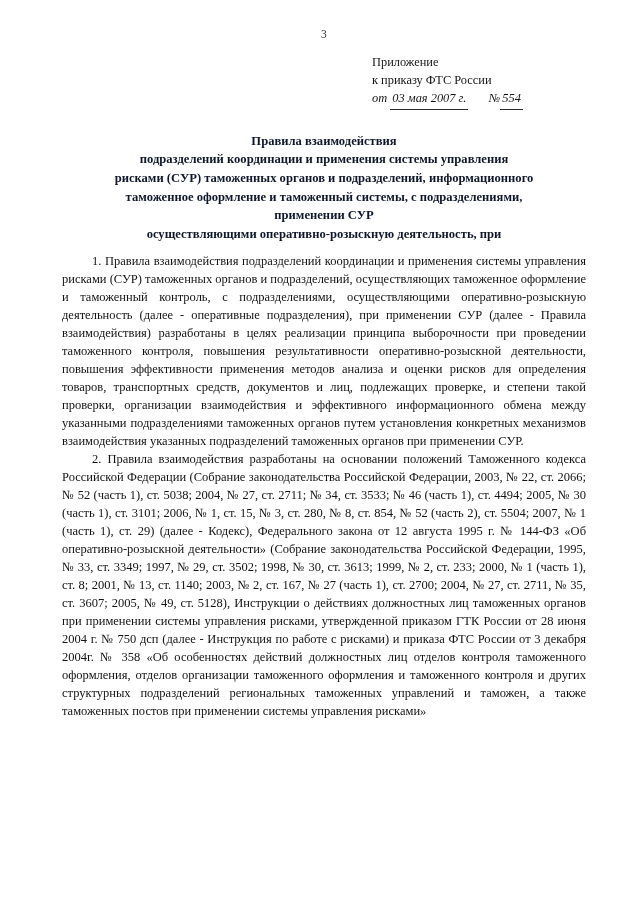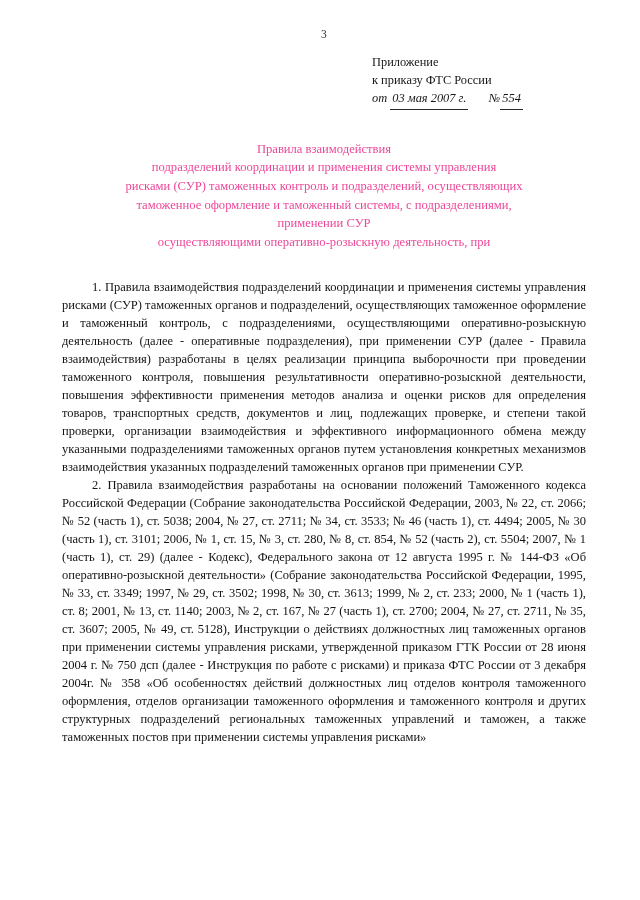--- a/index.html
+++ b/index.html
@@ -45,41 +45,41 @@
   }
   .order-line .seg {
     display: inline-block;
   }
   .underlined {
     border-bottom: 1px solid #2a2a2a;
     padding: 0 2px 1px 2px;
     display: inline-block;
   }
   .title-block {
-    margin-top: 30px;
+    margin-top: 22px;
     text-align: center;
     font-size: 12.6px;
-    font-weight: normal;
+    font-weight: bold;
     line-height: 1.48;
-    color: #ec4899;
+    color: #0f172a;
     padding: 0 8px;
   }
   .title-block .t-line {
     display: block;
   }
   .section-head {
     margin-top: 22px;
     margin-bottom: 4px;
     text-align: center;
     font-size: 12.6px;
     font-weight: bold;
     color: #111;
   }
   .body-text {
-    margin-top: 26px;
+    margin-top: 8px;
     font-size: 12.5px;
     line-height: 1.44;
     text-align: justify;
     text-justify: inter-word;
     color: #141414;
   }
   .para {
     text-indent: 30px;
     margin: 0 0 0 0;
   }
@@ -101,21 +101,21 @@
       <span class="seg">от</span>
       <span class="underlined">03 мая 2007 г.</span>
       <span class="seg" style="display:inline-block;width:14px;">&nbsp;</span>
       <span class="seg">№</span><span class="underlined">554</span>
     </div>
   </div>
 
   <div class="title-block">
     <span class="t-line">Правила взаимодействия</span>
     <span class="t-line">подразделений координации и применения системы управления</span>
-    <span class="t-line">рисками (СУР) таможенных контроль и подразделений, осуществляющих</span>
+    <span class="t-line">рисками (СУР) таможенных органов и подразделений, информационного</span>
     <span class="t-line">таможенное оформление и таможенный системы, с подразделениями,</span>
     <span class="t-line">применении СУР</span>
     <span class="t-line">осуществляющими оперативно-розыскную деятельность, при</span>
   </div>
 
 
   <div class="body-text">
     <p class="para">1. Правила взаимодействия подразделений координации и применения системы управления рисками (СУР) таможенных органов и подразделений, осуществляющих таможенное оформление и таможенный контроль, с подразделениями, осуществляющими оперативно-розыскную деятельность (далее - оперативные подразделения), при применении СУР (далее - Правила взаимодействия) разработаны в целях реализации принципа выборочности при проведении таможенного контроля, повышения результативности оперативно-розыскной деятельности, повышения эффективности применения методов анализа и оценки рисков для определения товаров, транспортных средств, документов и лиц, подлежащих проверке, и степени такой проверки, организации взаимодействия и эффективного информационного обмена между указанными подразделениями таможенных органов путем установления конкретных механизмов взаимодействия указанных подразделений таможенных органов при применении СУР.</p>
     <p class="para">2. Правила взаимодействия разработаны на основании положений Таможенного кодекса Российской Федерации (Собрание законодательства Российской Федерации, 2003, № 22, ст. 2066; № 52 (часть 1), ст. 5038; 2004, № 27, ст. 2711; № 34, ст. 3533; № 46 (часть 1), ст. 4494; 2005, № 30 (часть 1), ст. 3101; 2006, № 1, ст. 15, № 3, ст. 280, № 8, ст. 854, № 52 (часть 2), ст. 5504; 2007, № 1 (часть 1), ст. 29) (далее - Кодекс), Федерального закона от 12 августа 1995 г. № 144-ФЗ «Об оперативно-розыскной деятельности» (Собрание законодательства Российской Федерации, 1995, № 33, ст. 3349; 1997, № 29, ст. 3502; 1998, № 30, ст. 3613; 1999, № 2, ст. 233; 2000, № 1 (часть 1), ст. 8; 2001, № 13, ст. 1140; 2003, № 2, ст. 167, № 27 (часть 1), ст. 2700; 2004, № 27, ст. 2711, № 35, ст. 3607; 2005, № 49, ст. 5128), Инструкции о действиях должностных лиц таможенных органов при применении системы управления рисками, утвержденной приказом ГТК России от 28 июня 2004 г. № 750 дсп (далее - Инструкция по работе с рисками) и приказа ФТС России от 3 декабря 2004г. № 358 «Об особенностях действий должностных лиц отделов контроля таможенного оформления, отделов организации таможенного оформления и таможенного контроля и других структурных подразделений региональных таможенных управлений и таможен, а также таможенных постов при применении системы управления рисками»</p>
   </div>

